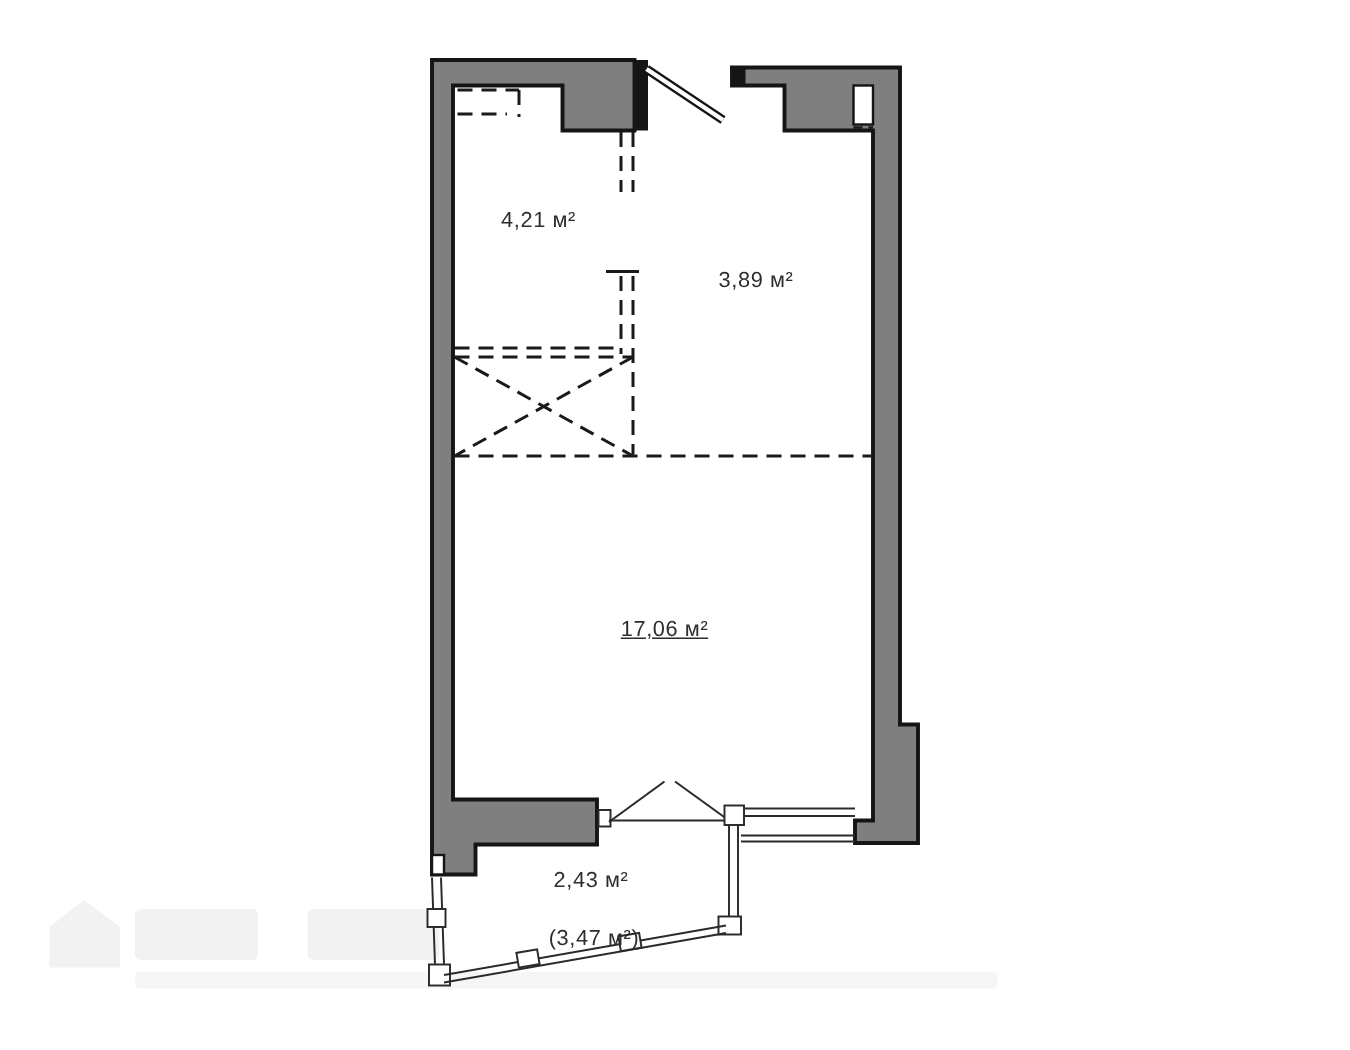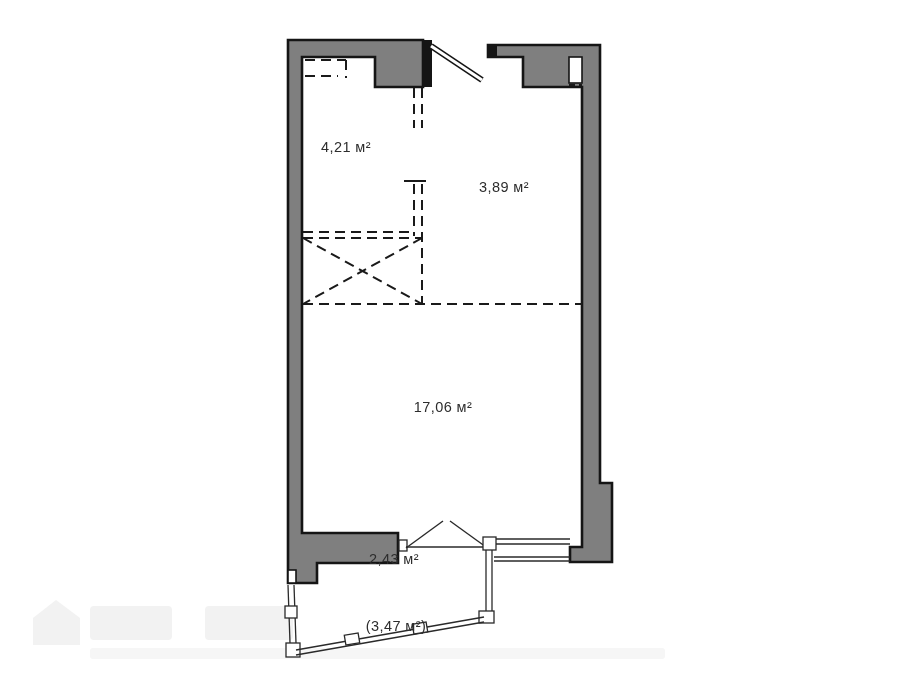--- a/index.html
+++ b/index.html
@@ -123,22 +123,22 @@
       <rect class="post" x="285" y="606" width="12" height="12"></rect>
       <rect class="post" x="286" y="643" width="14" height="14"></rect>
 
       <line class="glaz" x1="296" y1="650" x2="484" y2="617"></line>
       <line class="glaz" x1="296" y1="655" x2="484" y2="622"></line>
       <rect class="post" x="345" y="634" width="14" height="10" transform="rotate(-9.5 352 639)"></rect>
       <rect class="post" x="413" y="623" width="14" height="10" transform="rotate(-9.5 420 628)"></rect>
     </g>
   </svg>
 
-  <div class="room-label" style="left:346px; top:147px;text-align:right;">4,21 м²</div>
+  <div class="room-label" style="left:359px; top:147px;text-align:right;">4,21 м²</div>
 
   <div class="room-label" style="left:504px; top:187px;">3,89 м²</div>
 
-  <div class="room-label" style="left:443px; top:407px;">17,06 м²</div>
+  <div class="room-label" style="left:443px; top:420px;text-decoration:underline;">17,06 м²</div>
 
-  <div class="room-label" style="left:394px; top:559px;text-align:right;">2,43 м²</div>
+  <div class="room-label" style="left:394px; top:587px;text-align:right;">2,43 м²</div>
 
   <div class="room-label" style="left:396px; top:626px;">(3,47 м²)</div>
 </div>
 
 </body></html>

